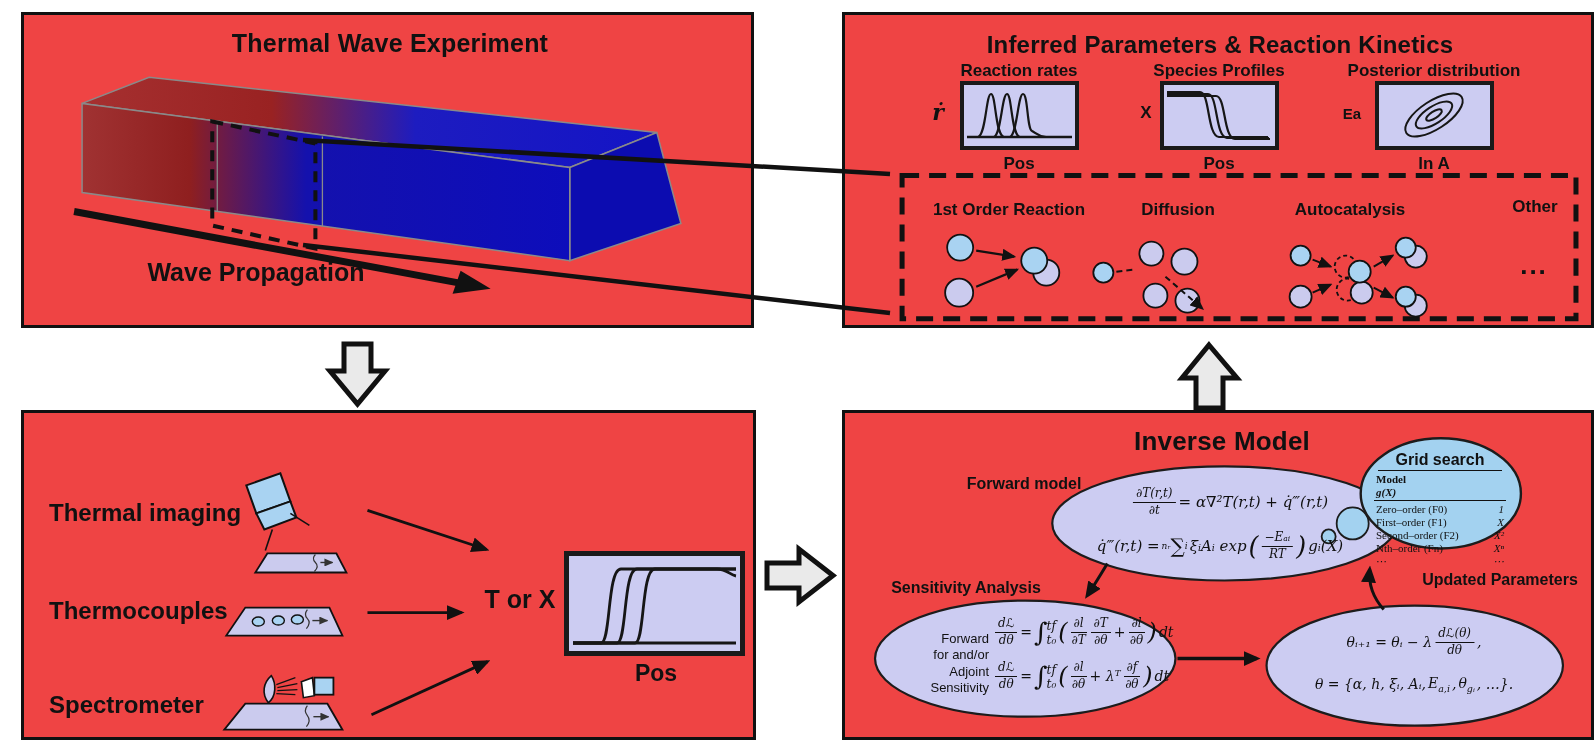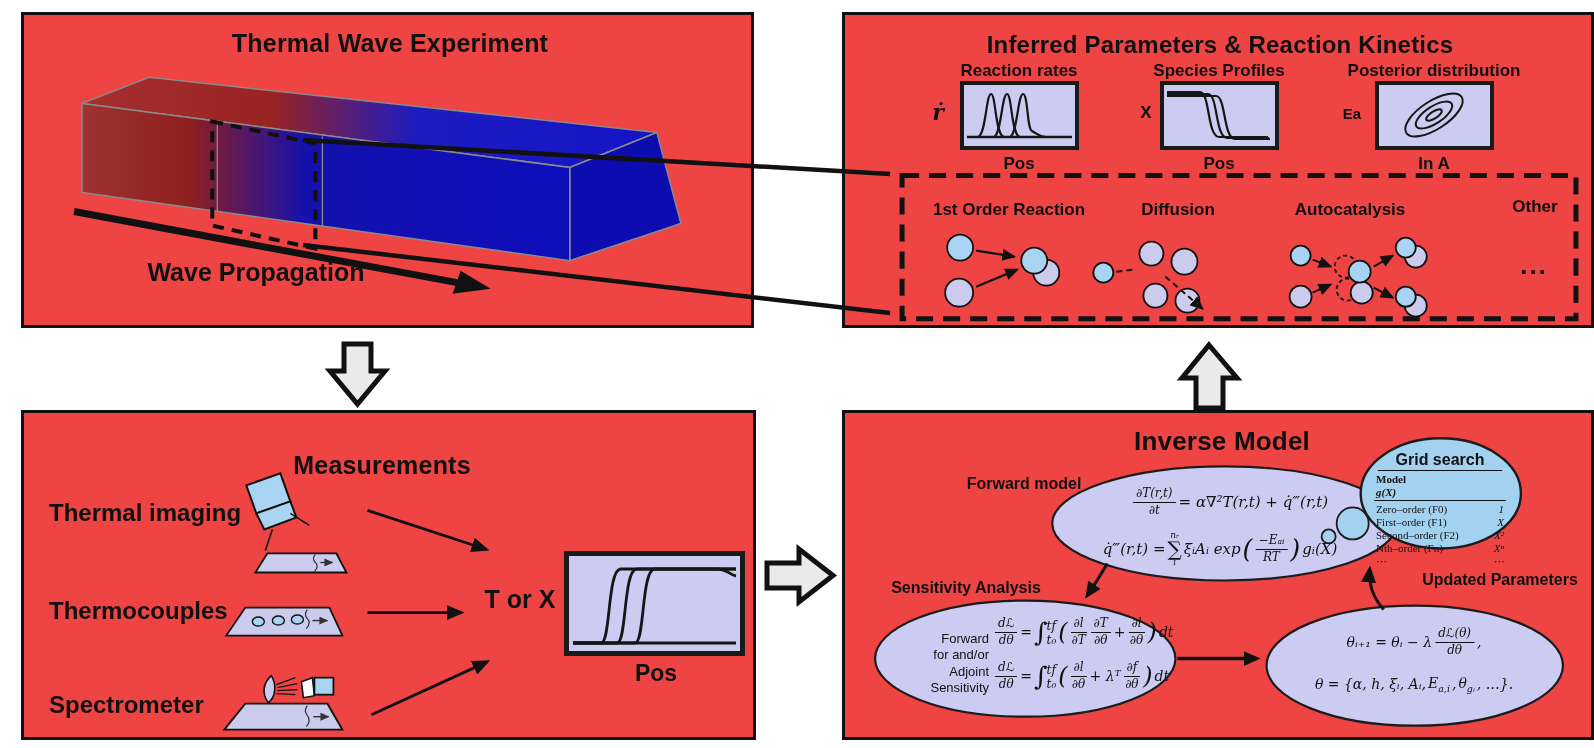--- a/index.html
+++ b/index.html
@@ -24,21 +24,21 @@
   
   .formula{position:absolute;font-family:"DejaVu Serif","DejaVu Sans",serif;font-style:italic;
            font-size:15px;display:flex;align-items:center;white-space:nowrap;color:#101010;}
   .formula.centered{transform:translateX(-50%);}
   .m-txt{padding:0 1px;}
   .m-par{font-size:170%;font-weight:300;transform:scaleY(1.05);padding:0 1px;}
   .m-frac{display:inline-flex;flex-direction:column;align-items:center;vertical-align:middle;
           font-size:12px;line-height:1.15;padding:0 2px;}
   .m-frac .m-num{border-bottom:1px solid #101010;padding:0 3px 1px 3px;}
   .m-frac .m-den{padding-top:1px;}
-  .m-sum{display:inline-flex;flex-direction:column;align-items:center;font-size:9px;line-height:1;padding:0 1px;}
+  .m-sum{display:inline-flex;align-items:center;font-size:9px;line-height:1;padding:0 1px;}
   .m-sum .m-glyph{font-size:20px;line-height:.9;font-style:normal;}
   .m-int{display:inline-flex;align-items:center;padding:0 1px;}
   .m-int .m-glyph{font-size:26px;line-height:.9;font-style:normal;}
   .m-int .m-lims{display:inline-flex;flex-direction:column;justify-content:space-between;
                  font-size:12px;height:26px;margin-left:-1px;padding:1px 0;}
   sub{font-size:68%;}
   .note-line{font-size:13px;line-height:1.25;text-align:right;}
   
   .gs-wrap{position:absolute;width:132px;font-family:"Liberation Serif","DejaVu Serif",serif;}
   .gs-title{font-family:"Liberation Sans",sans-serif;font-size:16px;font-weight:600;text-align:center;
@@ -170,21 +170,20 @@
       </g>
     </svg>
     <div class="lbl mech-lbl" style="left:164px;top:185px;">1st Order Reaction</div>
     <div class="lbl mech-lbl" style="left:333px;top:185px;">Diffusion</div>
     <div class="lbl mech-lbl" style="left:505px;top:185px;">Autocatalysis</div>
     <div class="lbl mech-lbl" style="left:690px;top:182px;">Other</div>
     <div class="lbl ellipsis-big" style="left:689px;top:235px;">...</div>
   </div>
 
   <div class="panel" id="panel-measurements">
-    <div class="lbl panel-title" style="left:358px;top:38px;">Measurements</div>
 
     <div class="meth-lbl" style="left:25px;top:184px;">Thermocouples</div>
     <div class="meth-lbl" style="left:25px;top:86px;">Thermal imaging</div>
     <div class="meth-lbl" style="left:25px;top:278px;">Spectrometer</div>
 
     <svg class="fillsvg" viewBox="0 0 728 323">
       <defs>
         <marker id="mP3" markerUnits="userSpaceOnUse" markerWidth="18" markerHeight="15" refX="15" refY="7.5" orient="auto">
           <path d="M0,0 L18,7.5 L0,15 Z" fill="#111"></path>
         </marker>

